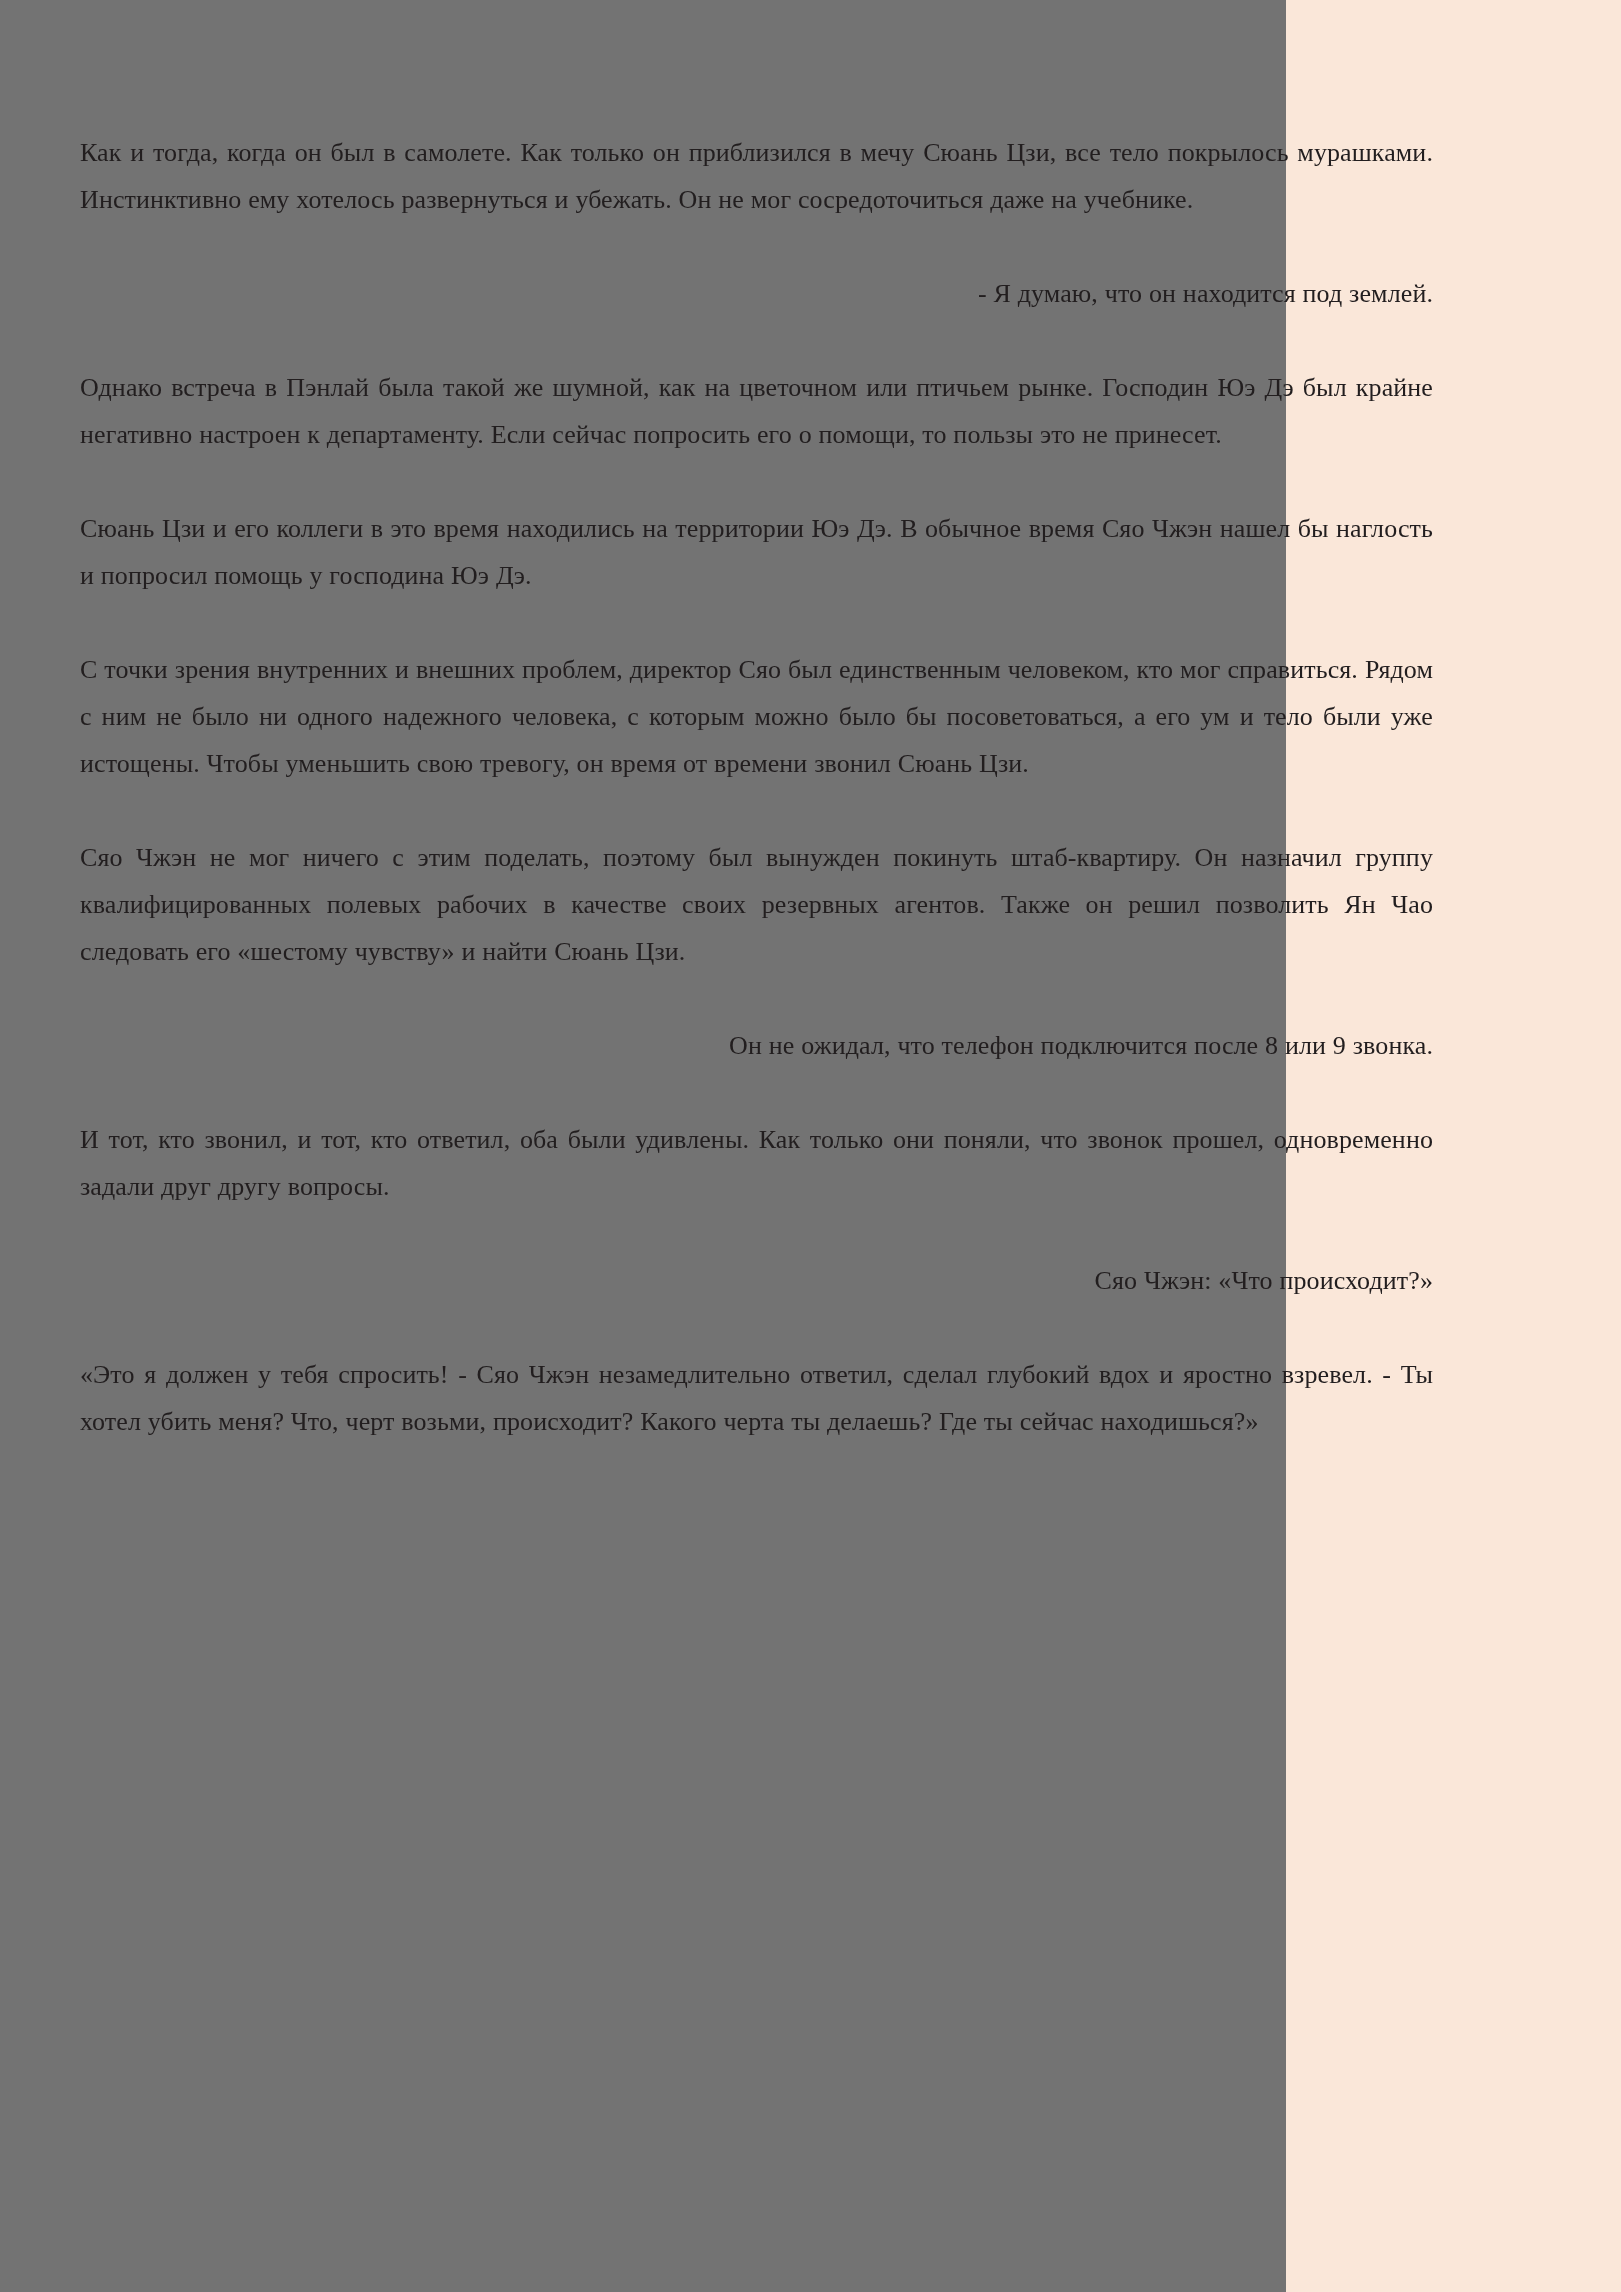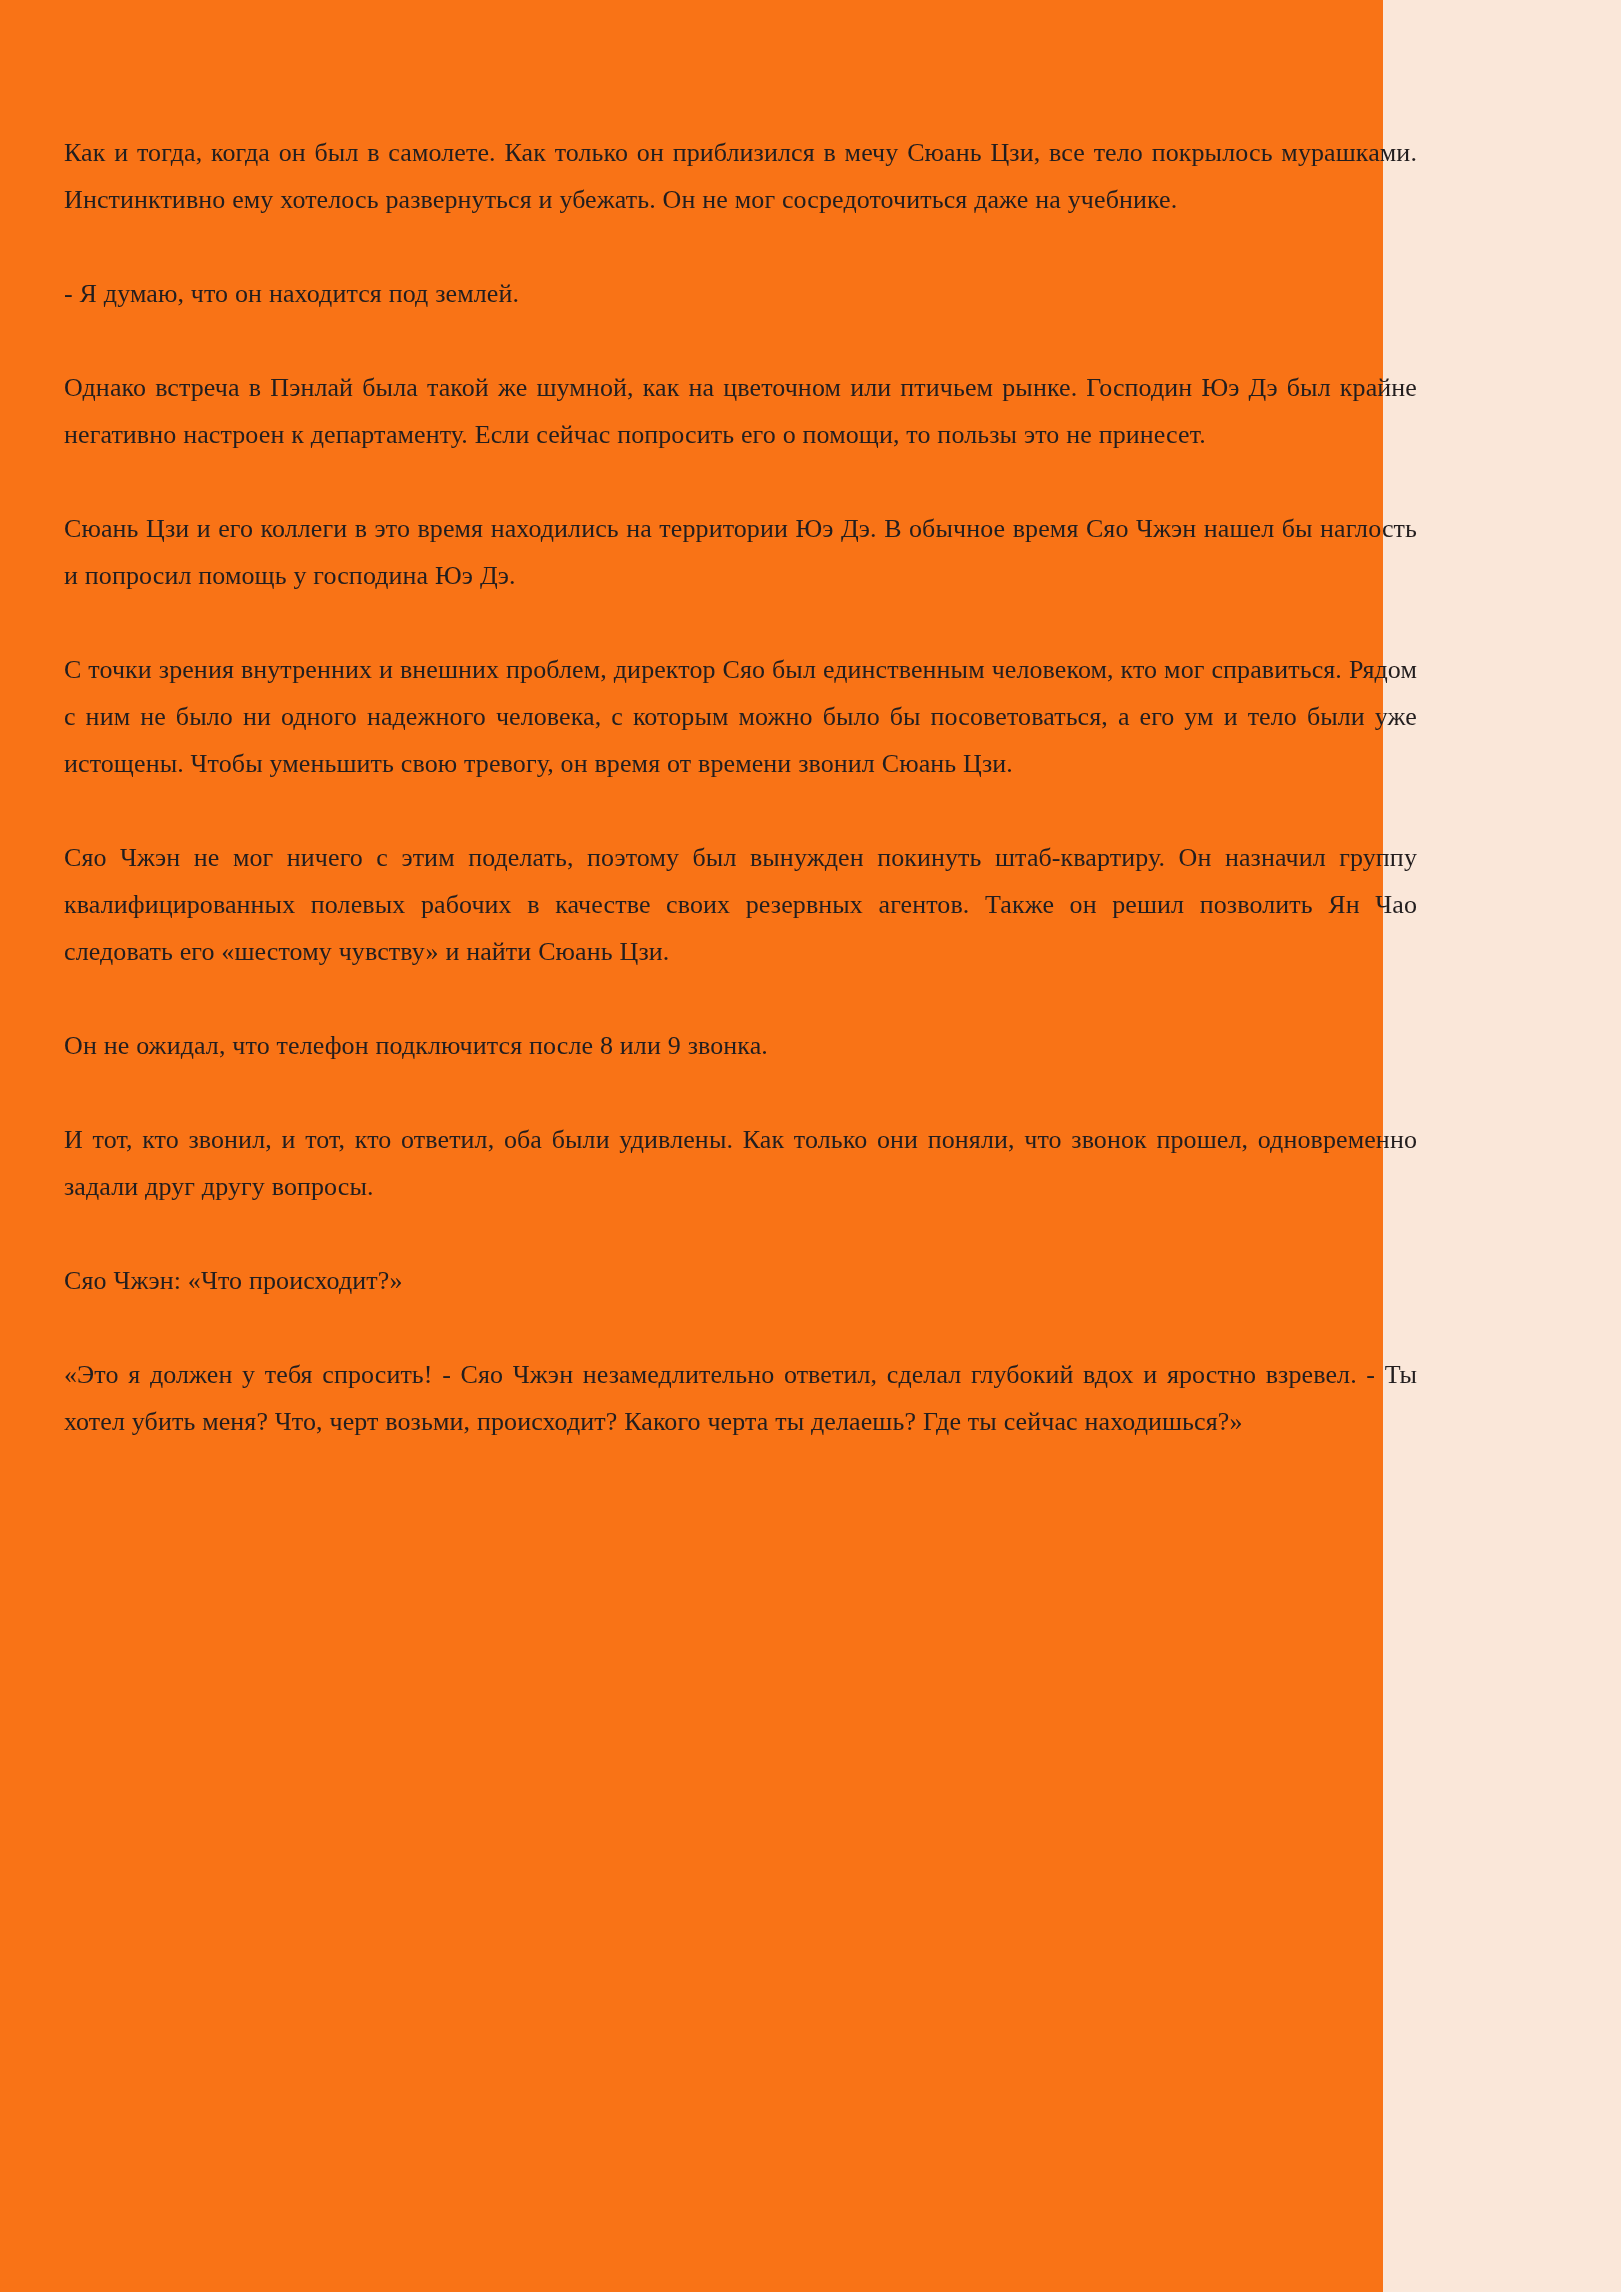--- a/index.html
+++ b/index.html
@@ -10,45 +10,45 @@
   body {
     width: 1621px;
     height: 2293px;
     background: #fae7d9;
     font-family: "Liberation Serif", "DejaVu Serif", serif;
     color: #221e1f;
     -webkit-font-smoothing: antialiased;
   }
   .page {
     box-sizing: border-box;
-    width: 1383px;
+    width: 1286px;
     min-height: 2293px;
-    background: #f97316;
-    padding: 129px 115px 137px 64px;
+    background: #737373;
+    padding: 129px 115px 137px 80px;
   }
   .doc-body {
     width: 1353px;
   }
   p.para {
     margin: 0 0 47px 0;
     font-size: 26px;
     line-height: 47px;
     text-align: justify;
     text-justify: inter-word;
     letter-spacing: 0.1px;
     word-spacing: 0.2px;
     hyphens: none;
   }
   p.para:last-child {
     margin-bottom: 0;
     font-family: Liberation Serif, serif;
   }
   
   p.para.short {
-    text-align: left;
+    text-align: right;
   }
 </style>
 </head>
 <body>
 
 <div class="page">
   <div class="doc-body">
 
     <p class="para">Как и тогда, когда он был в самолете. Как только он приблизился в мечу Сюань Цзи, все тело покрылось мурашками. Инстинктивно ему хотелось развернуться и убежать. Он не мог сосредоточиться даже на учебнике.</p>
     <p class="para short">- Я думаю, что он находится под землей.</p>

